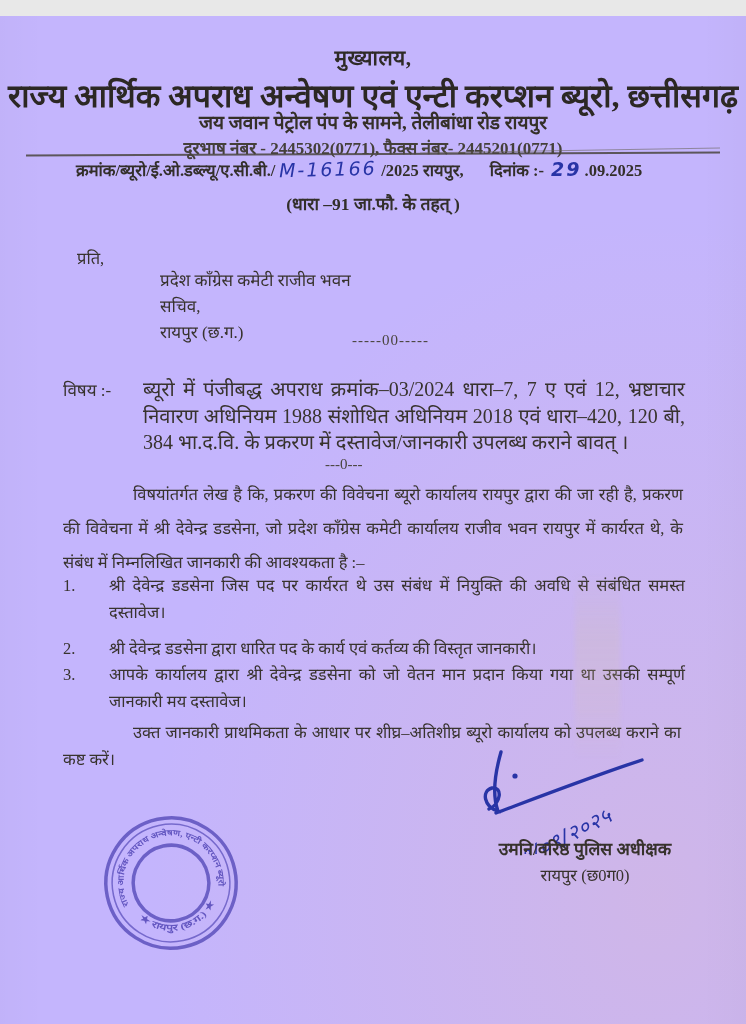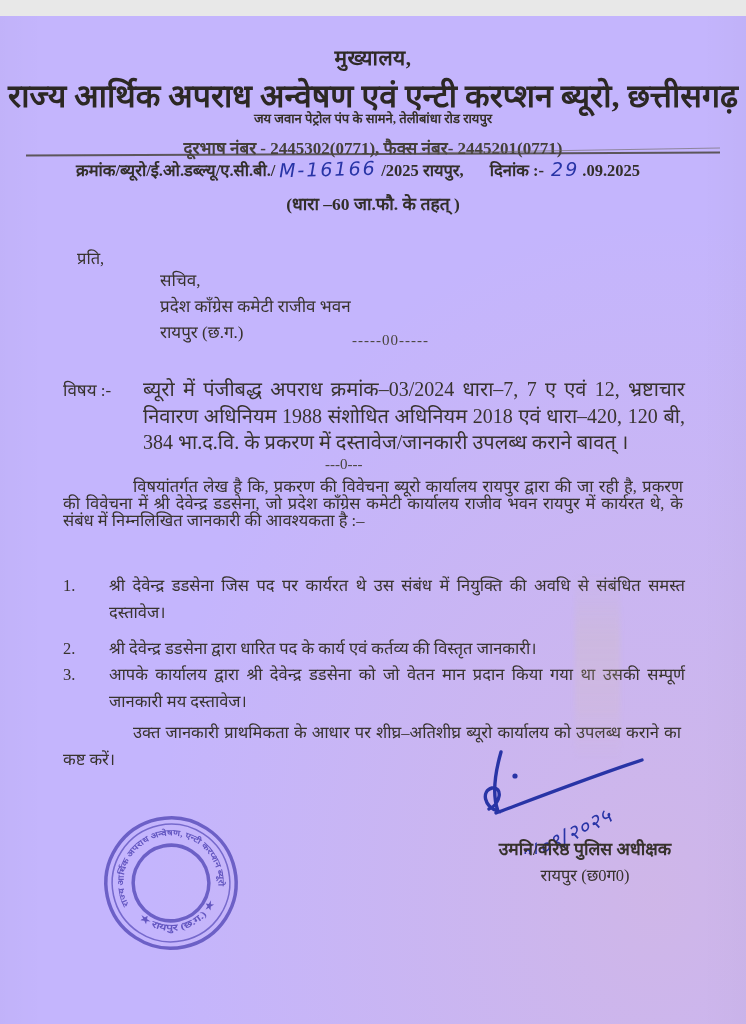--- a/index.html
+++ b/index.html
@@ -16,43 +16,43 @@
     content:"";position:absolute;inset:0;pointer-events:none;
     background:
       radial-gradient(ellipse at 88% 86%, rgba(235,185,178,0.28), rgba(235,185,178,0) 55%),
       linear-gradient(90deg, rgba(0,0,0,0.015), rgba(0,0,0,0) 6%, rgba(0,0,0,0) 94%, rgba(0,0,0,0.02));
   }
   .abs{position:absolute;}
   .center{left:0;width:746px;text-align:center;}
 
   .hdr1{top:27px;font-size:21px;font-weight:bold;letter-spacing:.5px;color:#2f2b27;}
   .hdr2{top:57px;font-size:32px;font-weight:bold;color:#2c2824;}
-  .hdr3{top:93px;font-size:13px;font-weight:bold;color:#353028;}
+  .hdr3{top:93px;font-size:19px;font-weight:bold;color:#353028;}
   .hdr4{top:120px;font-size:17px;font-weight:bold;color:#45403a;}
 
   .rule{top:137px;left:26px;width:694px;border-top:2px solid #4a453e;transform:rotate(-.25deg);opacity:.85;}
   .rule2{top:134px;left:420px;width:300px;border-top:1px solid #6a655e;transform:rotate(-1deg);opacity:.6;}
 
   .refline{top:142px;left:76px;width:648px;font-size:16.5px;font-weight:bold;white-space:nowrap;color:#332f2a;}
   .hand{font-family:"DejaVu Sans",sans-serif;font-style:italic;font-weight:normal;color:#2834a6;}
   .ref-num{font-size:19px;letter-spacing:2px;display:inline-block;transform:rotate(-1.5deg);padding:0 4px;}
   .date-label{margin-left:26px;}
-  .date-hand{font-size:19px;letter-spacing:2px;display:inline-block;padding:0 3px;}
+  .date-hand{font-size:19px;letter-spacing:2px;display:inline-block;padding:0 3px;font-weight:bold;}
 
   .section-line{top:175px;font-size:17.5px;font-weight:bold;color:#332f2a;}
 
   .to-label{top:230px;left:77px;font-size:16.5px;}
   .addr{top:252px;left:160px;font-size:17px;line-height:26px;}
   .div00{top:316px;left:352px;font-size:15px;letter-spacing:1px;color:#4a453e;}
 
   .subj-label{top:362px;left:63px;font-size:17px;}
   .subj-text{top:360px;left:143px;width:542px;font-size:20px;line-height:26.5px;text-align:justify;}
   .div0{top:440px;left:325px;font-size:15px;color:#4a453e;}
 
-  .para{top:462px;left:63px;width:620px;font-size:16.5px;line-height:17px;text-align:justify;text-indent:70px;}
+  .para{top:462px;left:63px;width:620px;font-size:16.5px;line-height:34px;text-align:justify;text-indent:70px;}
 
   .li{left:63px;width:622px;font-size:16.5px;line-height:26.5px;}
   .li .num{position:absolute;left:0;top:0;}
   .li .txt{display:block;margin-left:46px;text-align:justify;}
   .li1{top:557px;}
   .li2{top:620px;}
   .li3{top:646px;}
 
   .closing{top:703px;left:63px;width:618px;font-size:16.5px;line-height:27px;text-align:justify;text-indent:70px;}
 
@@ -75,26 +75,26 @@
   <div class="abs center hdr2">राज्य आर्थिक अपराध अन्वेषण एवं एन्टी करप्शन ब्यूरो, छत्तीसगढ़</div>
   <div class="abs center hdr3">जय जवान पेट्रोल पंप के सामने, तेलीबांधा रोड रायपुर</div>
   <div class="abs center hdr4">दूरभाष नंबर - 2445302(0771), फैक्स नंबर- 2445201(0771)</div>
   <div class="abs rule"></div>
   <div class="abs rule2"></div>
 
   <div class="abs refline"><span>क्रमांक/ब्यूरो/ई.ओ.डब्ल्यू/ए.सी.बी./</span><span class="hand ref-num">M-16166</span><span>/2025 रायपुर,</span><span class="date-label">दिनांक :-</span>
     <span class="hand date-hand">29</span><span>.09.2025</span>
   </div>
 
-  <div class="abs center section-line">(धारा –60 जा.फौ. के तहत् )</div>
+  <div class="abs center section-line">(धारा –91 जा.फौ. के तहत् )</div>
 
   <div class="abs to-label">प्रति,</div>
   <div class="abs addr">
+    <div>प्रदेश कॉंग्रेस कमेटी राजीव भवन</div>
     <div>सचिव,</div>
-    <div>प्रदेश कॉंग्रेस कमेटी राजीव भवन</div>
     <div>रायपुर (छ.ग.)</div>
   </div>
   <div class="abs div00">-----00-----</div>
 
   <div class="abs subj-label">विषय :-</div>
   <div class="abs subj-text">ब्यूरो में पंजीबद्ध अपराध क्रमांक–03/2024 धारा–7, 7 ए एवं 12, भ्रष्टाचार निवारण अधिनियम 1988 संशोधित अधिनियम 2018 एवं धारा–420, 120 बी, 384 भा.द.वि. के प्रकरण में दस्तावेज/जानकारी उपलब्ध कराने बावत् ।</div>
   <div class="abs div0">---0---</div>
 
   <div class="abs para">विषयांतर्गत लेख है कि, प्रकरण की विवेचना ब्यूरो कार्यालय रायपुर द्वारा की जा रही है, प्रकरण की विवेचना में श्री देवेन्द्र डडसेना, जो प्रदेश कॉंग्रेस कमेटी कार्यालय राजीव भवन रायपुर में कार्यरत थे, के संबंध में निम्नलिखित जानकारी की आवश्यकता है :–</div>
 

